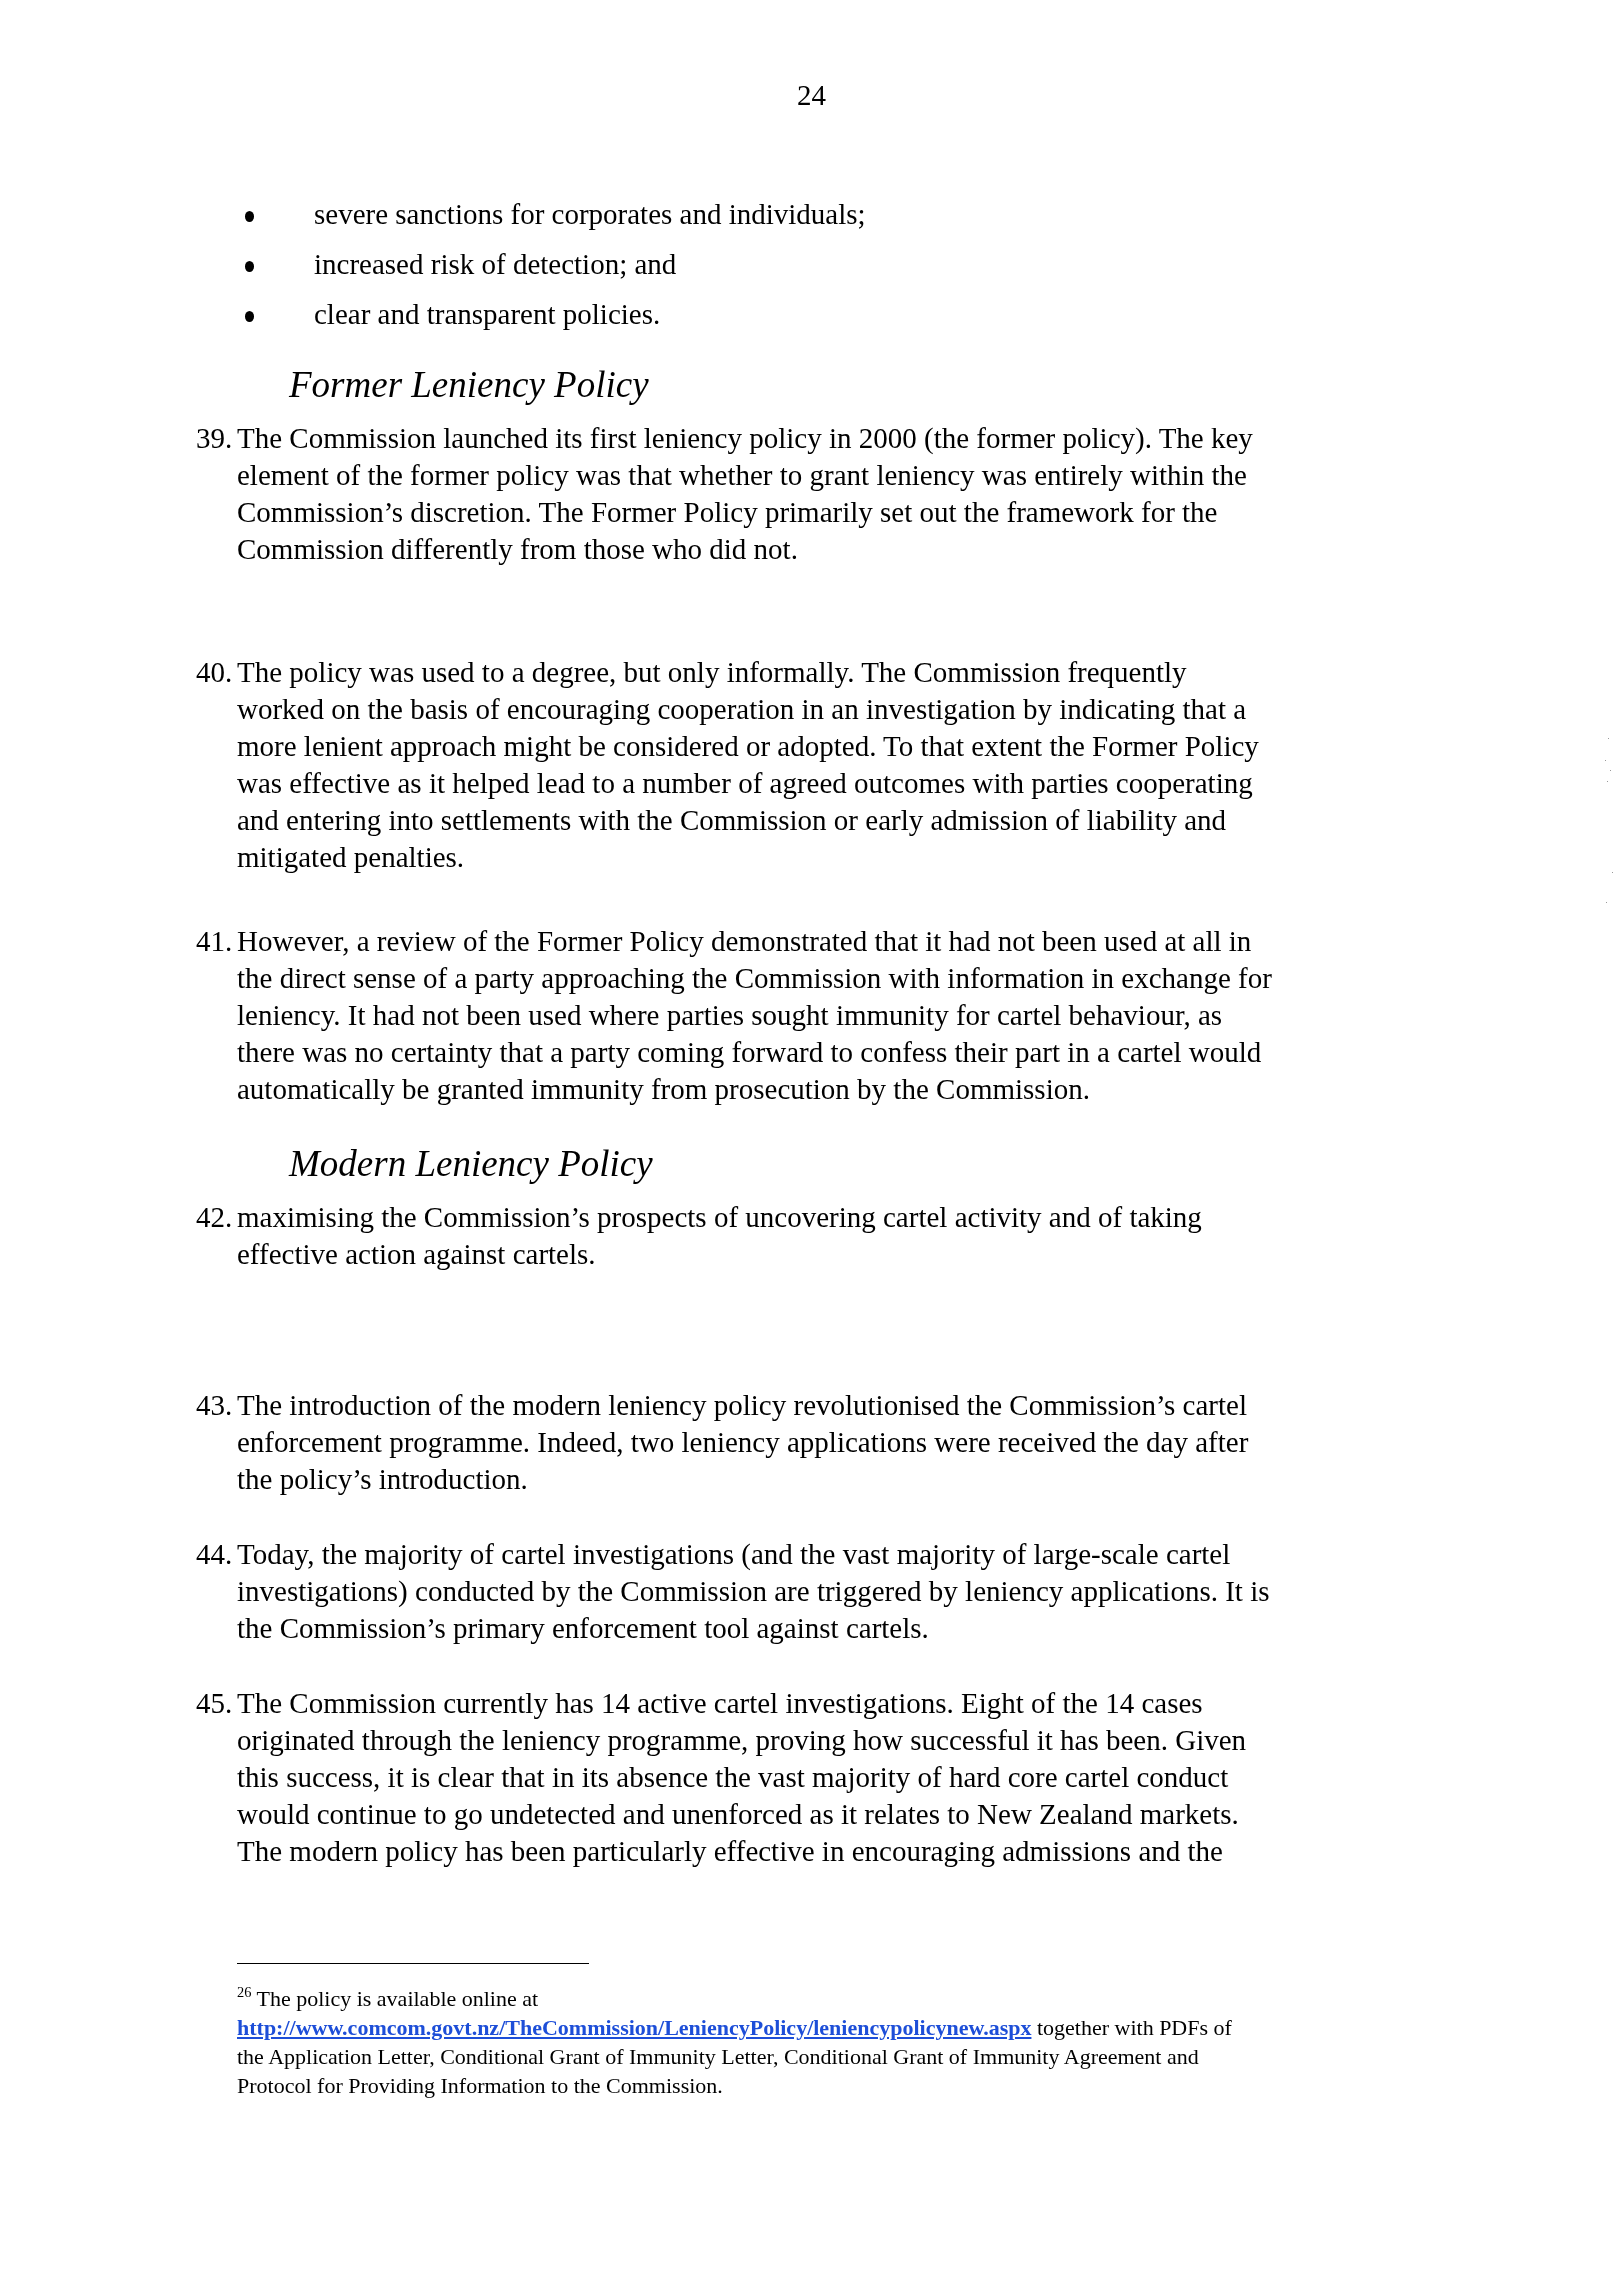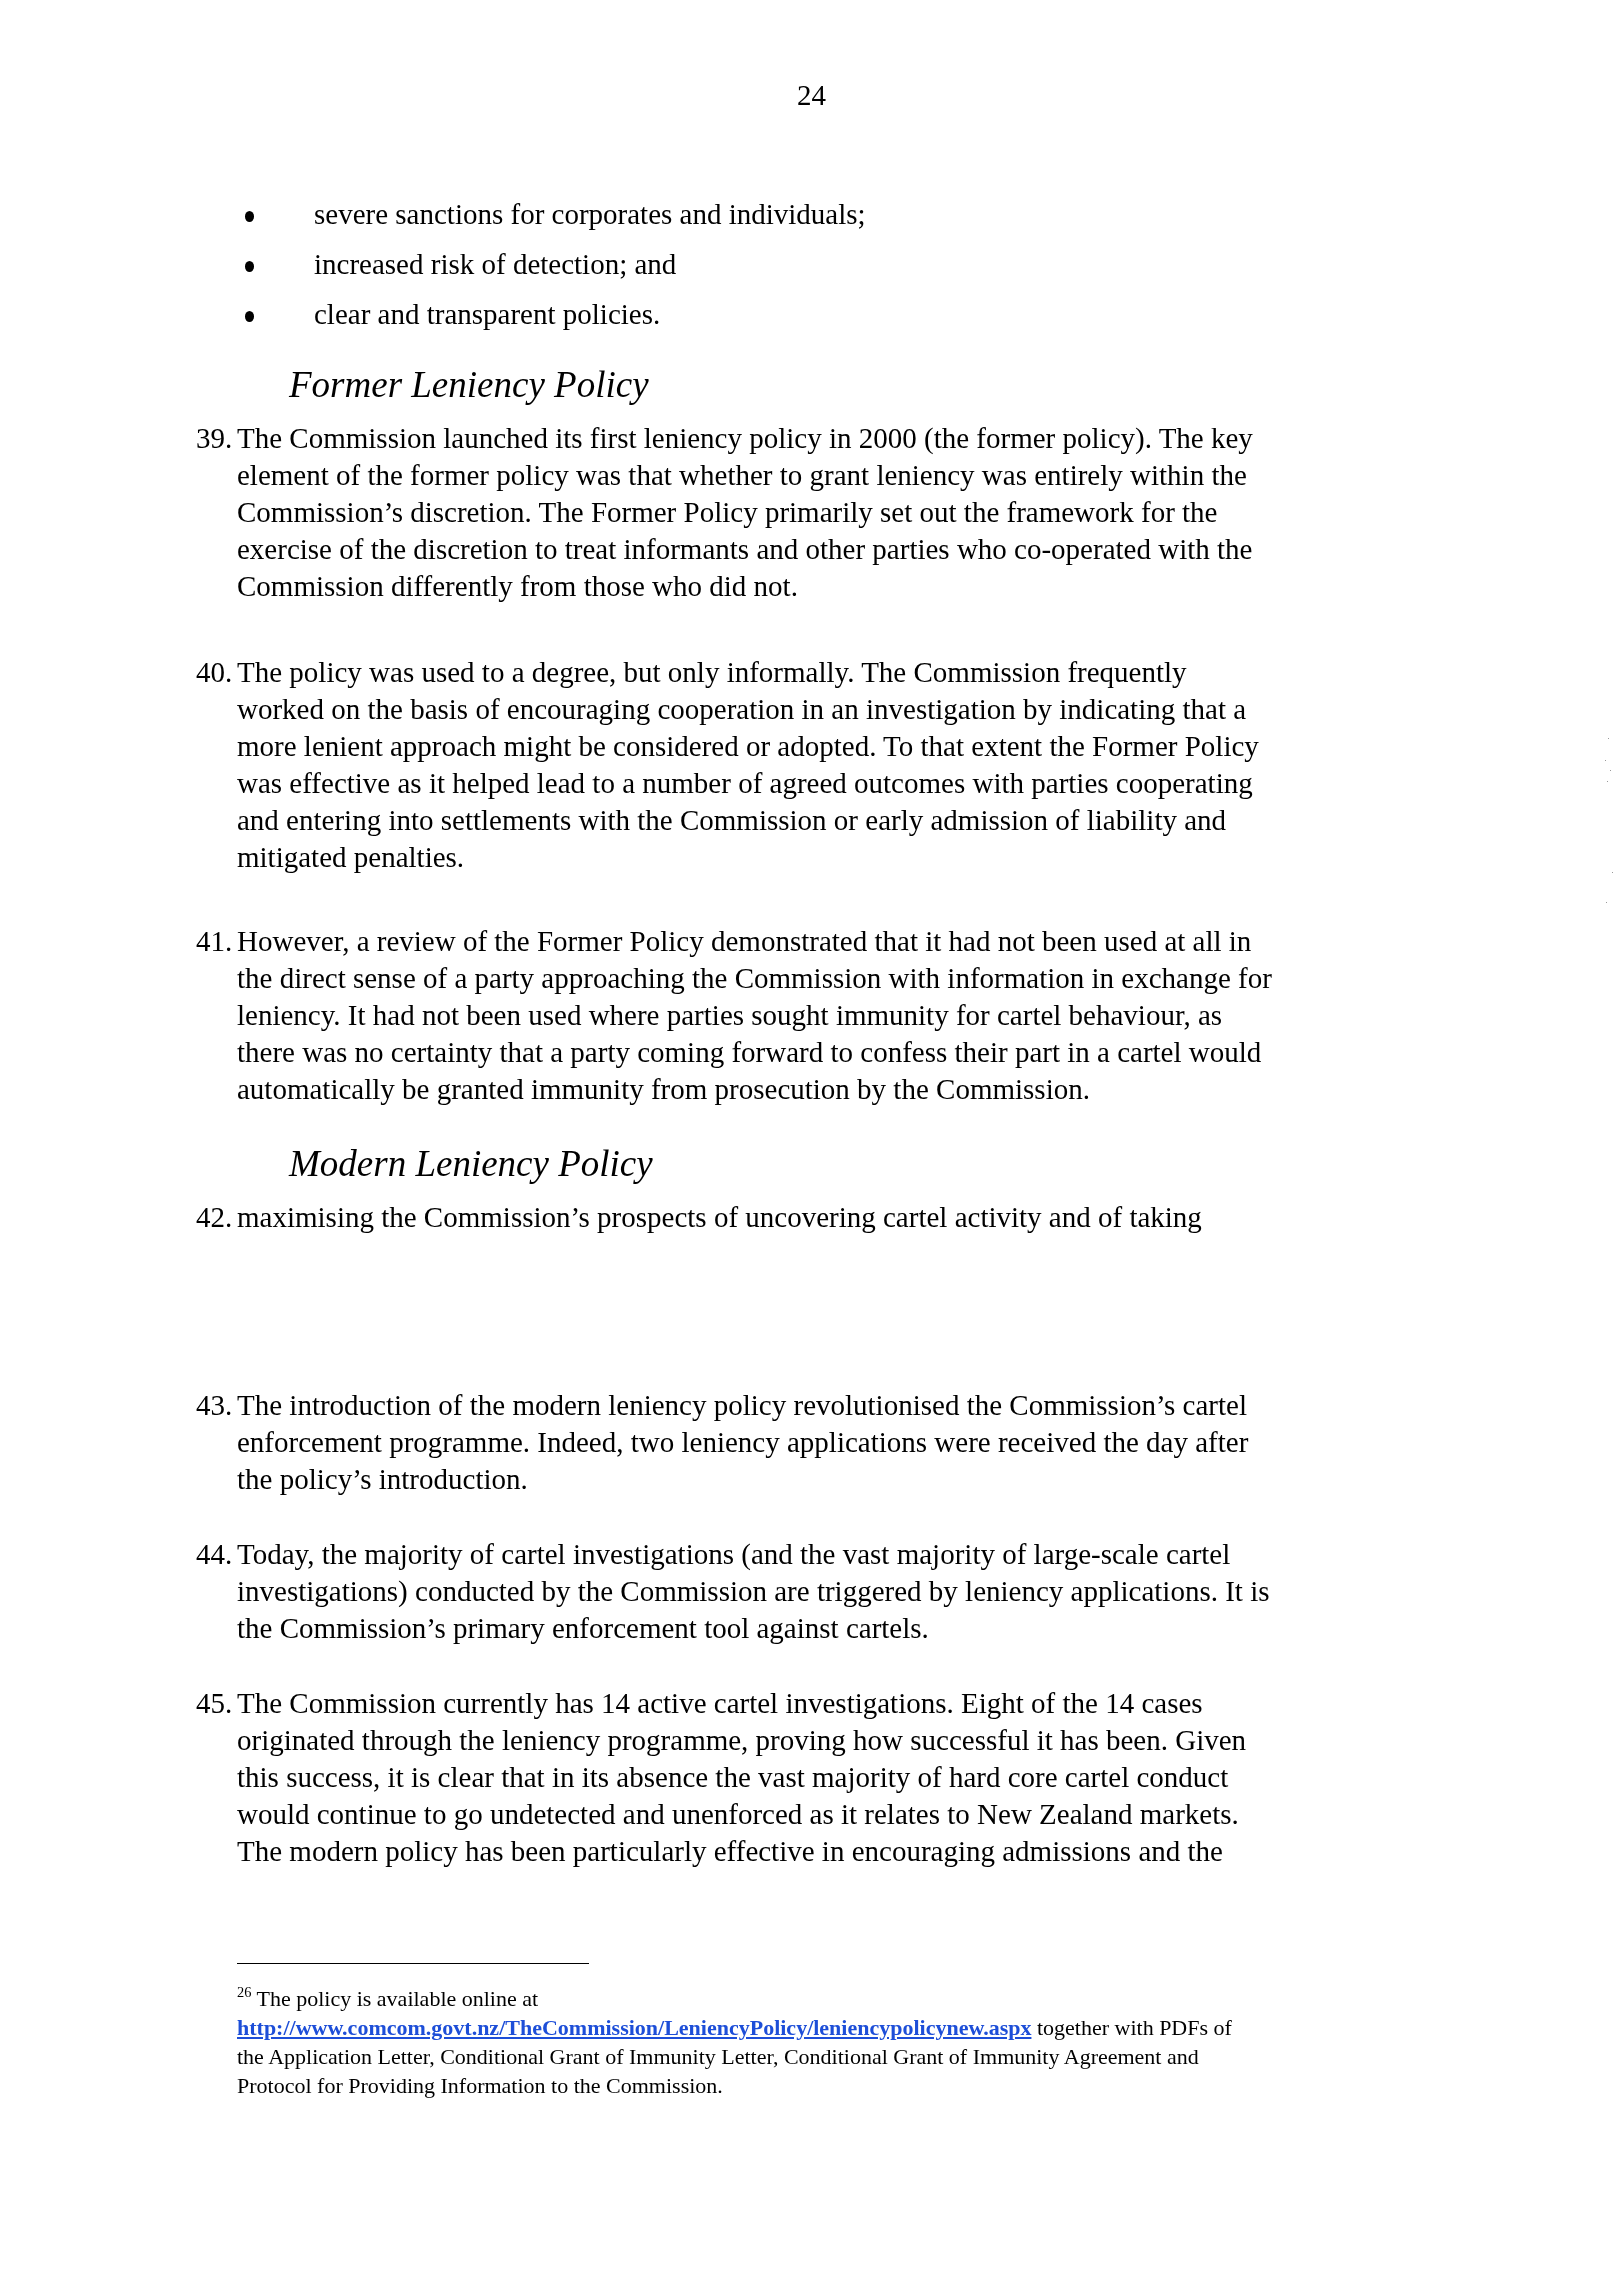--- a/index.html
+++ b/index.html
@@ -62,21 +62,20 @@
   </div>
 
   <div class="heading" style="top:366px;">Former Leniency Policy</div>
 
   <div class="para" style="top:420px;">
     <span class="para-num">39.</span>
     <div class="para-body">
       <span class="line">The Commission launched its first leniency policy in 2000 (the former policy).  The key</span>
       <span class="line">element of the former policy was that whether to grant leniency was entirely within the</span>
       <span class="line">Commission’s discretion.  The Former Policy primarily set out the framework for the</span>
-      <span class="line">exercise of the discretion to treat informants and other parties who co-operated with the</span>
       <span class="line">Commission differently from those who did not.</span>
     </div>
   </div>
 
   <div class="para" style="top:654px;">
     <span class="para-num">40.</span>
     <div class="para-body">
       <span class="line">The policy was used to a degree, but only informally.  The Commission frequently</span>
       <span class="line">worked on the basis of encouraging cooperation in an investigation by indicating that a</span>
       <span class="line">more lenient approach might be considered or adopted.  To that extent the Former Policy</span>
@@ -96,20 +95,21 @@
       <span class="line">automatically be granted immunity from prosecution by the Commission.</span>
     </div>
   </div>
 
   <div class="heading" style="top:1145px;">Modern Leniency Policy</div>
 
   <div class="para" style="top:1199px;">
     <span class="para-num">42.</span>
     <div class="para-body">
       <span class="line">maximising the Commission’s prospects of uncovering cartel activity and of taking</span>
+      <span class="line">effective action against cartels.</span>
     </div>
   </div>
 
   <div class="para" style="top:1387px;">
     <span class="para-num">43.</span>
     <div class="para-body">
       <span class="line">The introduction of the modern leniency policy revolutionised the Commission’s cartel</span>
       <span class="line">enforcement programme.  Indeed, two leniency applications were received the day after</span>
       <span class="line">the policy’s introduction.</span>
     </div>

